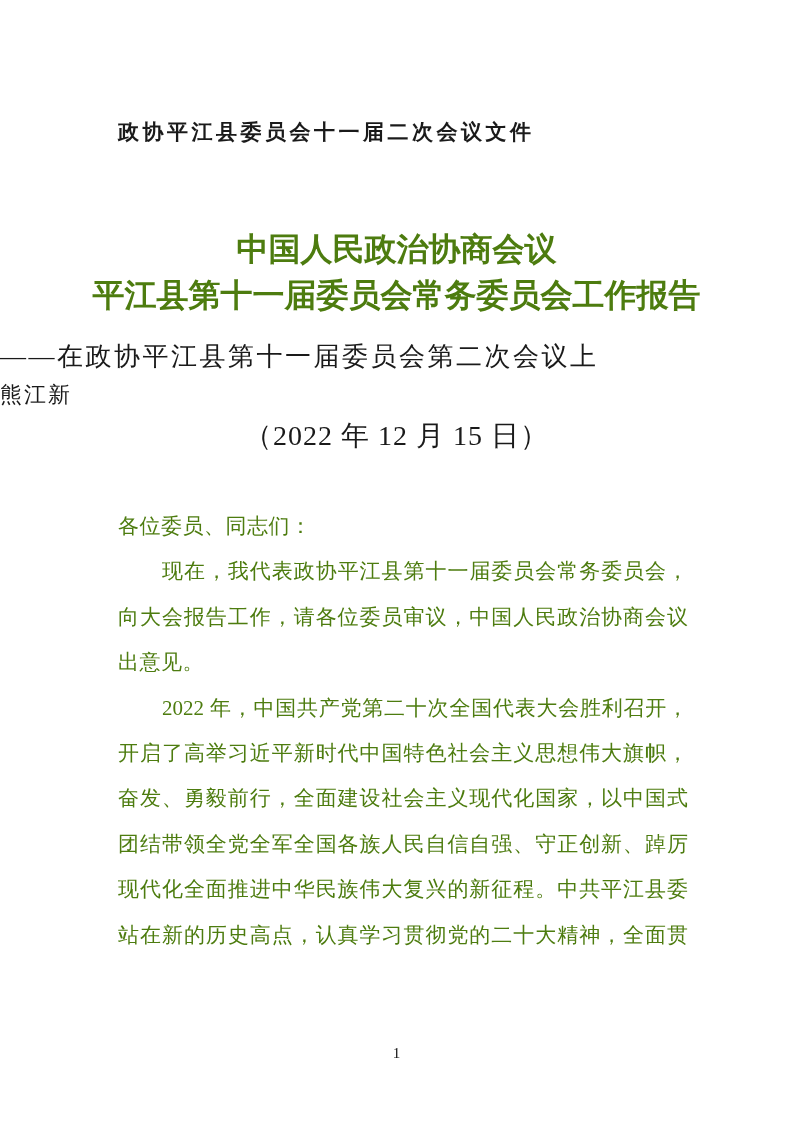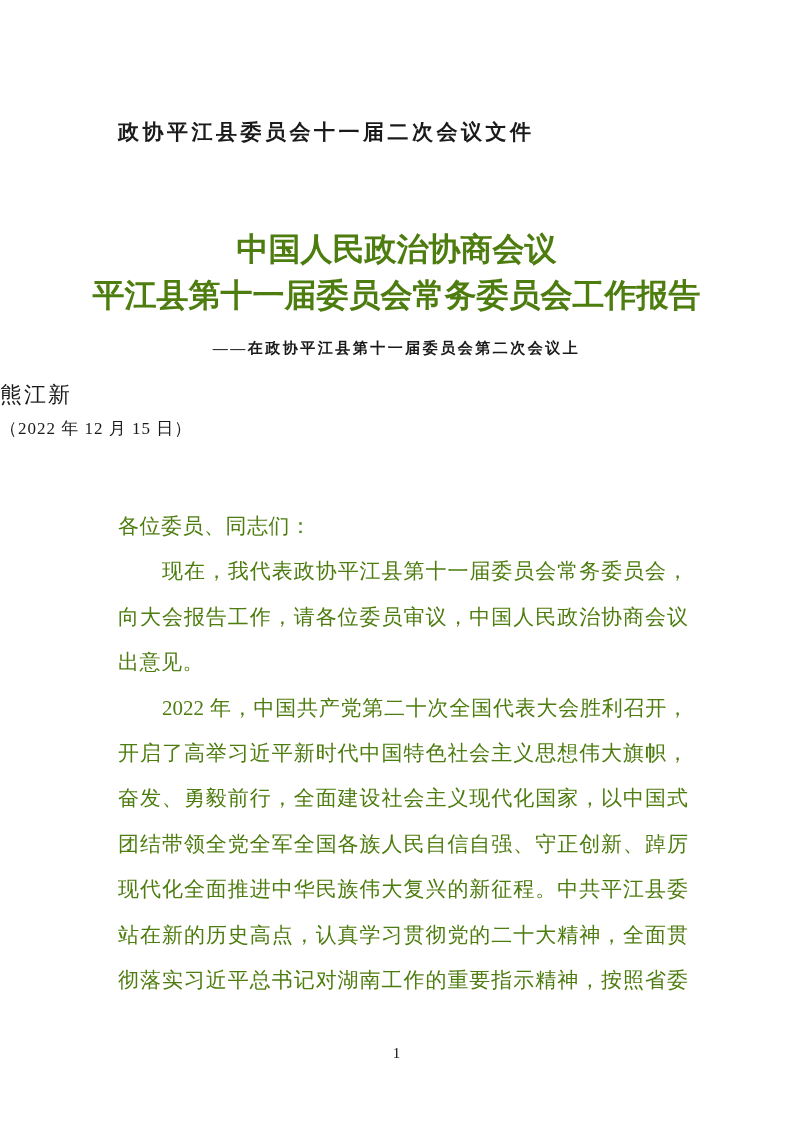--- a/index.html
+++ b/index.html
@@ -38,41 +38,42 @@
     line-height: 46px;
     letter-spacing: 0px;
     color: #4d7c0f;
   }
   .title-line { display: block; }
   .subtitle {
     position: absolute;
     left: 0;
     right: 0;
     top: 331px;
-    text-align: center;
-    font-size: 15px;
+    text-align: left;
+    font-size: 26px;
     letter-spacing: 2.5px;
-    font-weight: 700;
+    font-weight: 400;
     white-space: nowrap;
   }
   .author {
     position: absolute;
     left: 0;
     right: 0;
     top: 372px;
     text-align: left;
     font-size: 22px;
     letter-spacing: 2px;
   }
   .doc-date {
     position: absolute;
     left: 0;
     right: 0;
     top: 409px;
-    font-size: 17px;
+    text-align: center;
+    font-size: 28px;
     letter-spacing: 1px;
   }
   .doc-body {
     position: absolute;
     left: 118px;
     top: 496px;
     width: 570px;
     font-size: 21px;
     color: #4d7c0f;
   }
@@ -121,18 +122,17 @@
     <div class="bline">各位委员、同志们：</div>
     <div class="bline indent stretch">现在，我代表政协平江县第十一届委员会常务委员会，</div>
     <div class="bline stretch">向大会报告工作，请各位委员审议，中国人民政治协商会议</div>
     <div class="bline">出意见。</div>
     <div class="bline indent stretch">2022 年，中国共产党第二十次全国代表大会胜利召开，</div>
     <div class="bline stretch">开启了高举习近平新时代中国特色社会主义思想伟大旗帜，</div>
     <div class="bline stretch">奋发、勇毅前行，全面建设社会主义现代化国家，以中国式</div>
     <div class="bline stretch">团结带领全党全军全国各族人民自信自强、守正创新、踔厉</div>
     <div class="bline stretch">现代化全面推进中华民族伟大复兴的新征程。中共平江县委</div>
     <div class="bline stretch">站在新的历史高点，认真学习贯彻党的二十大精神，全面贯</div>
-    <div class="bline stretch">彻落实习近平总书记对湖南工作的重要指示精神，按照省委</div>
   </div>
 
   <div class="page-number">1</div>
 
 </div>
 
 </body></html>

